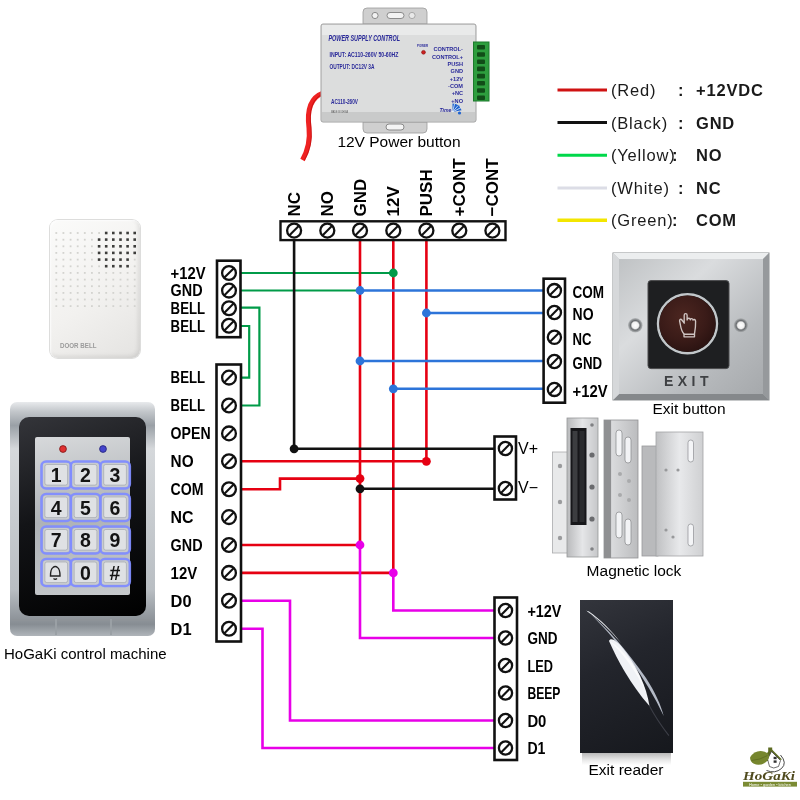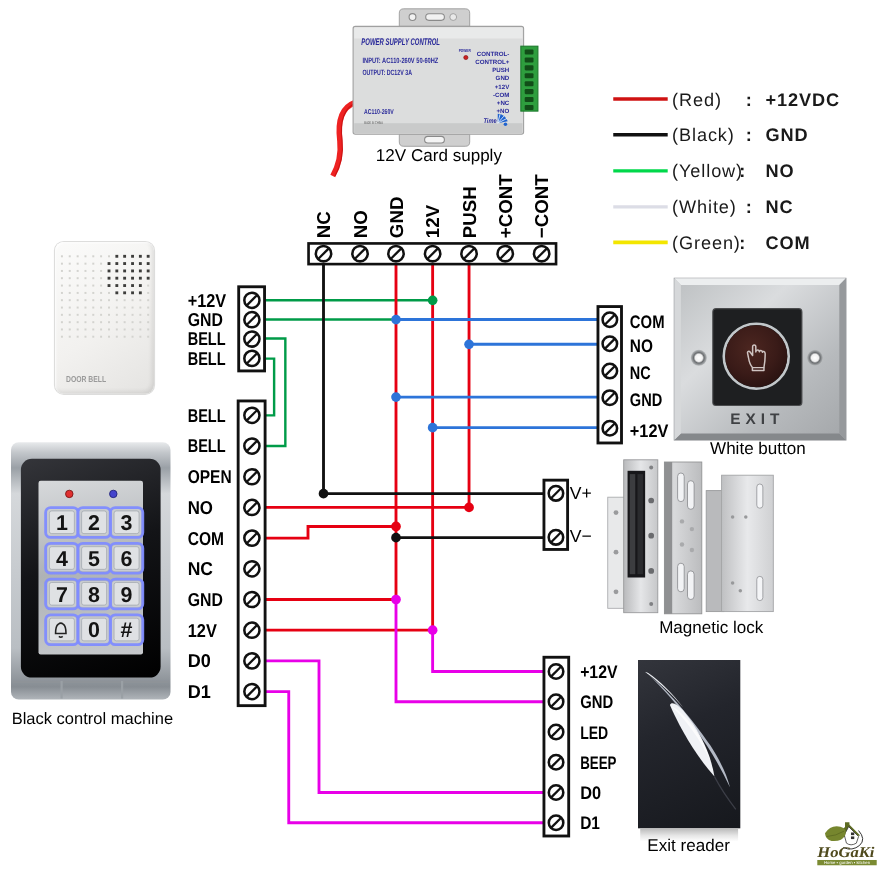--- a/index.html
+++ b/index.html
@@ -256,21 +256,21 @@
   <circle cx="423.5" cy="52.3" r="1.9" fill="#cc2222" stroke="#881111" stroke-width="0.6"></circle>
 
   <g fill="#1f63cf">
     <path d="M452.5 112 L452.5 103.5 A 9.5 9.5 0 0 1 461.6 110.3 Z"></path>
     <path d="M452.5 112 L454.6 103.8" stroke="#ffffff" stroke-width="0.7" fill="none"></path>
     <path d="M452.5 112 L458 105.6" stroke="#ffffff" stroke-width="0.7" fill="none"></path>
     <path d="M452.5 112 L461 107.6" stroke="#ffffff" stroke-width="0.7" fill="none"></path>
     <circle cx="459.5" cy="113" r="1.6" fill="#1f63cf"></circle>
   </g>
 </svg>
-<div class="lbl" style="left:335px;top:132.5px;width:128px;text-align:center;font-size:15.5px;">12V Card supply</div>
+<div class="lbl" style="left:335px;top:132.5px;width:128px;text-align:center;font-size:15.5px;">12V Power button</div>
 
 <div style="position:absolute;left:50px;top:220px;width:90px;height:138px;border-radius:8px;
      background:linear-gradient(145deg,#fbfbfa 0%,#f2f1ef 55%,#e4e3e1 100%);
      box-shadow:inset -2px -2px 4px rgba(0,0,0,0.09), inset 1px 1px 2px #ffffff, 0 0 0 1px #dddddc;"></div>
 <svg class="ov" width="800" height="800" viewBox="0 0 800 800">
   <g id="dots">
         <rect x="55.4" y="232.1" width="1.8" height="1.8" fill="#d3d3cf"></rect>
         <rect x="62.5" y="232.1" width="1.8" height="1.8" fill="#d3d3cf"></rect>
         <rect x="69.7" y="232.1" width="1.8" height="1.8" fill="#d3d3cf"></rect>
         <rect x="76.8" y="232.1" width="1.8" height="1.8" fill="#d3d3cf"></rect>
@@ -478,21 +478,21 @@
         <rect x="70.8" y="559" width="29.5" height="27" rx="4.5" fill="none" stroke="#7f8cff" stroke-width="2.6" opacity="0.95"></rect>
         <rect x="72.39999999999999" y="560.6" width="26.3" height="23.8" rx="3" fill="#c9ccd0"></rect>
         <rect x="74.2" y="562.0" width="22.7" height="20.6" rx="2" fill="#dfe1e4" stroke="#9aa0a6" stroke-width="0.6"></rect>
         <text x="85.55" y="579.5" font-family="Liberation Sans, sans-serif" font-size="19.5" font-weight="bold" fill="#141414" text-anchor="middle">0</text>
         <rect x="100.3" y="559" width="29.5" height="27" rx="4.5" fill="none" stroke="#7f8cff" stroke-width="2.6" opacity="0.95"></rect>
         <rect x="101.89999999999999" y="560.6" width="26.3" height="23.8" rx="3" fill="#c9ccd0"></rect>
         <rect x="103.7" y="562.0" width="22.7" height="20.6" rx="2" fill="#dfe1e4" stroke="#9aa0a6" stroke-width="0.6"></rect>
         <text x="115.05" y="579.5" font-family="Liberation Sans, sans-serif" font-size="19.5" font-weight="bold" fill="#141414" text-anchor="middle">#</text>
       </g>
 </svg>
-<div class="lbl" style="left:4px;top:645px;width:160px;text-align:center;font-size:15px;">Black control machine</div>
+<div class="lbl" style="left:4px;top:645px;width:160px;text-align:center;font-size:15px;">HoGaKi control machine</div>
 
 <svg class="ov" width="800" height="800" viewBox="0 0 800 800">
   <defs>
     <linearGradient id="plate" x1="0" y1="0" x2="1" y2="1">
       <stop offset="0" stop-color="#bcbfc1"></stop>
       <stop offset="0.35" stop-color="#dadcde"></stop>
       <stop offset="0.7" stop-color="#b7babd"></stop>
       <stop offset="1" stop-color="#a3a6a9"></stop>
     </linearGradient>
     <radialGradient id="btn" cx="0.42" cy="0.38" r="0.75">
@@ -518,21 +518,21 @@
   <rect x="648" y="280.6" width="81" height="88" rx="3" fill="none" stroke="#4a4b4d" stroke-width="1"></rect>
   <circle cx="687.5" cy="323.8" r="29.5" fill="none" stroke="#c2c7ca" stroke-width="2.4"></circle>
   <circle cx="687.5" cy="323.8" r="28.2" fill="url(#btn)"></circle>
 
   <g stroke="#cfc4c2" stroke-width="1.35" fill="none" stroke-linejoin="round" stroke-linecap="round">
     <path d="M 684.0 336.8 L 684.0 334.0 C 682.2 332.0 681.0 328.6 680.4 325.0 L 679.6 321.0 C 679.3 319.3 680.9 318.7 681.9 320.0 L 684.2 323.2 L 684.2 315.3 C 684.2 313.0 687.1 313.0 687.1 315.3 L 687.1 320.0 C 687.5 317.6 690.1 317.7 690.3 319.8 C 690.6 318.0 692.9 318.2 693.1 320.2 C 693.4 318.9 695.5 319.3 695.6 321.3 C 695.7 325.2 695.2 330.2 694.5 333.9 L 694.5 336.8 Z"></path>
     <path d="M 684.3 334.2 L 694.3 334.2"></path>
   </g>
   <text x="688.5" y="385.5" font-family="Liberation Sans, sans-serif" font-size="14" font-weight="bold" letter-spacing="4.5" fill="#3f4144" text-anchor="middle">EXIT</text>
 </svg>
-<div class="lbl" style="left:629px;top:400px;width:120px;text-align:center;font-size:15.5px;">White button</div>
+<div class="lbl" style="left:629px;top:400px;width:120px;text-align:center;font-size:15.5px;">Exit button</div>
 
 <svg class="ov" width="800" height="800" viewBox="0 0 800 800">
   <defs>
     <linearGradient id="ml1" x1="0" y1="0" x2="1" y2="0">
       <stop offset="0" stop-color="#b9babc"></stop>
           <stop offset="0.5" stop-color="#e5e6e8"></stop>
           <stop offset="1" stop-color="#c6c7c9"></stop>
     </linearGradient>
     <linearGradient id="ml2" x1="0" y1="0" x2="1" y2="0">
       <stop offset="0" stop-color="#9b9c9e"></stop>
@@ -580,21 +580,21 @@
   <rect x="656" y="432" width="47" height="124" fill="url(#ml3)" stroke="#a2a3a5" stroke-width="0.8"></rect>
   <g fill="#f4f5f7" stroke="#8d8e92" stroke-width="0.7">
     <rect x="688" y="440" width="5.5" height="22" rx="2.7"></rect>
     <rect x="688" y="524" width="5.5" height="22" rx="2.7"></rect>
   </g>
   <circle cx="666" cy="470" r="1.6" fill="#98999b"></circle>
   <circle cx="678" cy="470" r="1.6" fill="#98999b"></circle>
   <circle cx="666" cy="530" r="1.6" fill="#98999b"></circle>
   <circle cx="673" cy="537" r="1.6" fill="#98999b"></circle>
 </svg>
-<div class="lbl" style="left:574px;top:562px;width:120px;text-align:right;font-size:15.5px;">Magnetic lock</div>
+<div class="lbl" style="left:574px;top:562px;width:120px;text-align:center;font-size:15.5px;">Magnetic lock</div>
 
 <div style="position:absolute;left:580px;top:600px;width:93px;height:153px;
      background:linear-gradient(155deg,#33353c 0%,#23252c 40%,#16181d 100%);"></div>
 <div style="position:absolute;left:582px;top:753px;width:89px;height:12px;
      background:linear-gradient(180deg,#b9b9b9 0%,#e6e6e6 55%,#ffffff 100%);"></div>
 <svg class="ov" width="800" height="800" viewBox="0 0 800 800">
   <path d="M586.2 610.5 C 606 626, 628 652, 646 678 C 655 692, 661 705, 663.7 716 C 655 697, 644 679, 631 661 C 618 643, 602 625, 588 611.5 Z" fill="#b4bac6"></path>
   <path d="M586.5 610.8 C 598 619, 610 630, 621 643 C 612 631, 600 619, 589 611.5 Z" fill="#eef0f4"></path>
   <path d="M609 641 C 617 659, 630 684, 649.5 706 C 646.5 687, 637 665, 621 646 C 616 640.5, 610.5 637, 609 641 Z" fill="#f0f2f6"></path>
   <path d="M609.5 641.5 C 622 652, 636 671, 646 692 C 640 673, 628 655, 615 644.5 Z" fill="#ffffff" opacity="0.7"></path>

